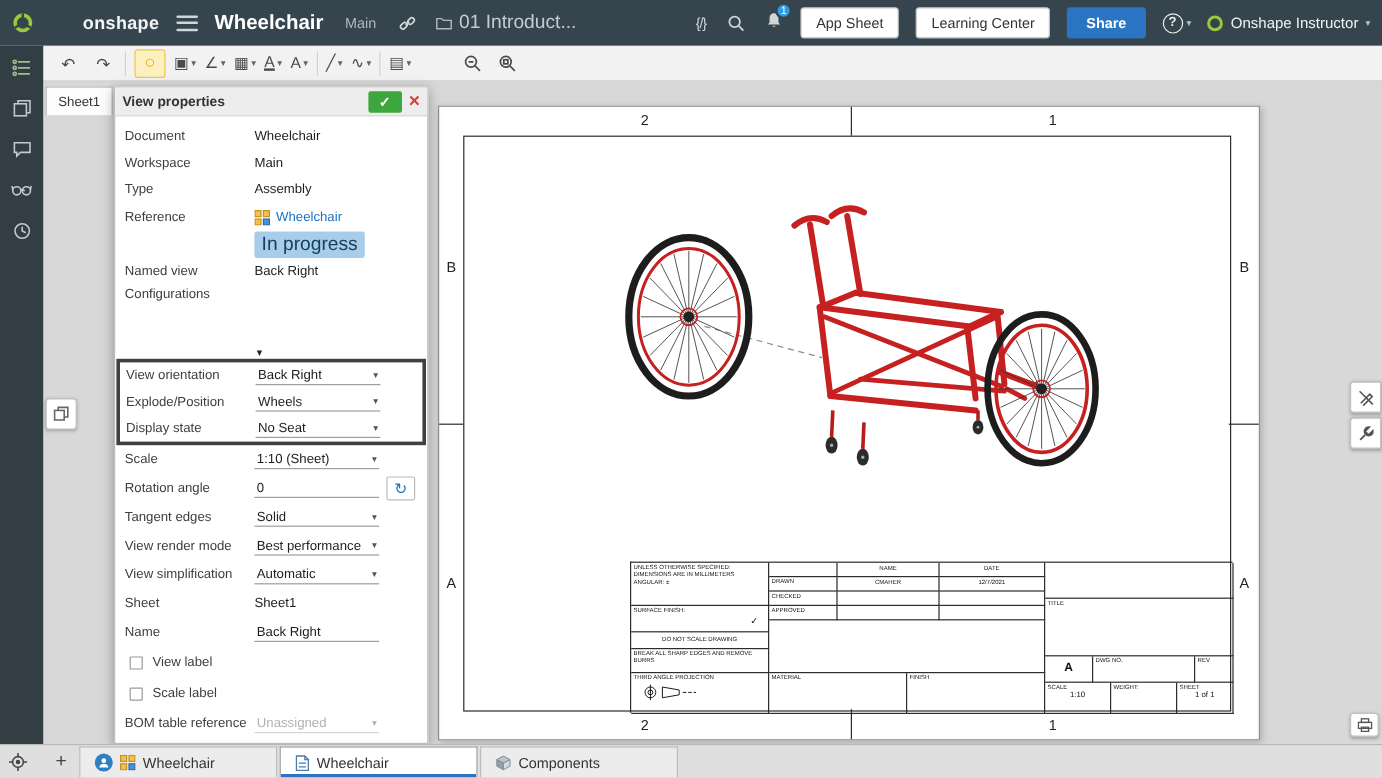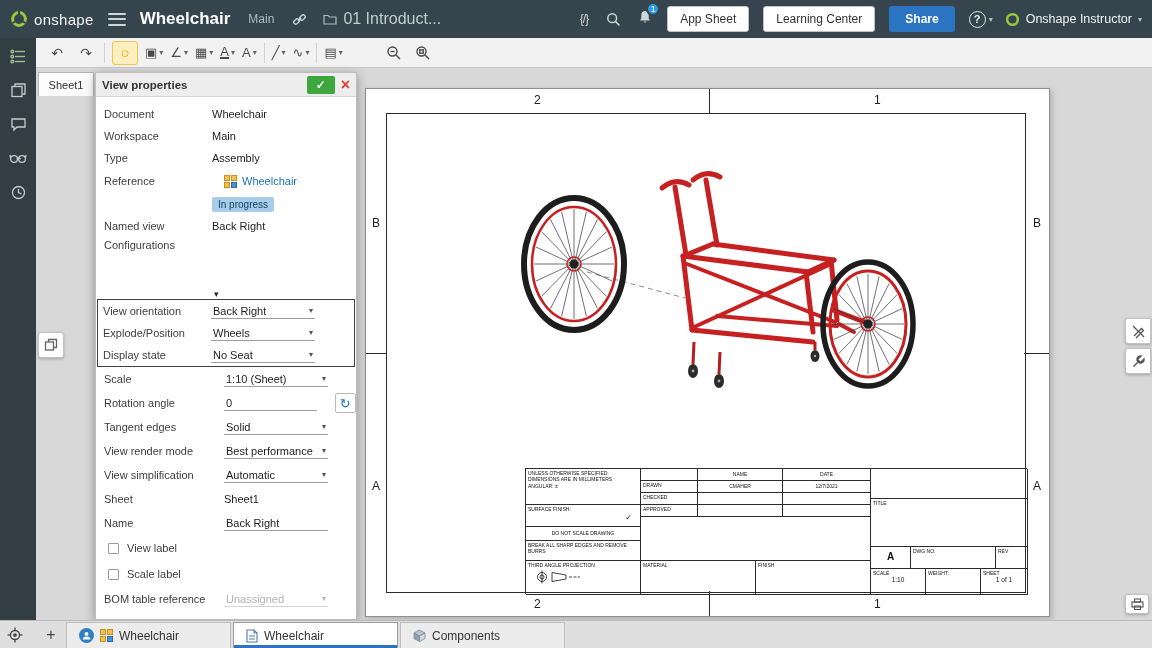--- a/index.html
+++ b/index.html
@@ -3,21 +3,21 @@
 <meta charset="utf-8">
 <style>
   * { margin:0; padding:0; box-sizing:border-box; }
   html,body { width:1152px; height:648px; overflow:hidden; }
   body { font-family:"Liberation Sans", sans-serif; background:#d6d6d6; color:#222; }
   #app { position:relative; width:1152px; height:648px; }
 
   
   .topbar { position:absolute; left:0; top:0; width:1152px; height:38px; background:#36444d; display:flex; align-items:center; color:#fff; padding:0 10px; z-index:30; }
   .brand { display:flex; align-items:center; gap:6px; cursor:pointer; }
-  .brand-text { font-size:15px; font-weight:normal; letter-spacing:.3px; color:#f2f5f6; }
+  .brand-text { font-size:15px; font-weight:bold; letter-spacing:.3px; color:#f2f5f6;margin-left:35px; }
   .burger { margin-left:14px; width:18px; height:13px; display:flex; flex-direction:column; justify-content:space-between; cursor:pointer; }
   .burger i { display:block; height:2px; background:#cfd6da; border-radius:1px; }
   .doc-title { margin-left:14px; font-size:17px; font-weight:bold; color:#fff; }
   .ws-name { margin-left:18px; font-size:12px; color:#aeb9c0; }
   .tb-ic { margin-left:18px; color:#cfd6da; display:flex; align-items:center; cursor:pointer; }
   .folder { margin-left:16px; display:flex; align-items:center; gap:6px; font-size:16px; color:#c4ccd1; cursor:pointer; }
   .tspacer { flex:1; }
   .fs-glyph { font-size:12px; color:#cfd6da; letter-spacing:-1px; cursor:pointer; }
   .bell { position:relative; margin-left:16px; cursor:pointer; }
   .badge { position:absolute; top:-7px; right:-7px; width:14px; height:14px; border-radius:50%; background:#2e9be6; color:#fff; font-size:9px; display:flex; align-items:center; justify-content:center; border:2px solid #36444d; }
@@ -64,41 +64,41 @@
   .float-btn { position:absolute; width:26px; height:26px; background:#fff; border:1px solid #c2c2c2; border-radius:3px; box-shadow:0 1px 3px rgba(0,0,0,.25); display:flex; align-items:center; justify-content:center; cursor:pointer; }
 
   
   .panel { position:absolute; left:95px; top:72px; width:262px; height:548px; background:#fff; border:1px solid #bdbdbd; box-shadow:0 3px 10px rgba(0,0,0,.35); font-size:11px; z-index:25; }
   .p-head { height:24px; background:#ededed; border-bottom:1px solid #d7d7d7; display:flex; align-items:center; padding:0 6px; gap:6px; }
   .p-title { flex:1; font-weight:bold; font-size:11.5px; color:#333; }
   .p-ok { width:28px; height:18px; background:#3da63d; border:none; border-radius:2px; color:#fff; font-size:12px; font-weight:bold; cursor:pointer; display:flex; align-items:center; justify-content:center; }
   .p-close { background:transparent; border:none; color:#e23b2e; font-size:16px; font-weight:bold; cursor:pointer; line-height:1; }
   .p-body { padding-top:6px; }
   .row { display:flex; align-items:center; padding-left:8px; }
-  .h22 { height:22px; } .h24 { height:24px;gap:12px; } .h26 { height:26px; }
+  .h22 { height:22px; } .h24 { height:24px; } .h26 { height:26px; }
   .lbl { width:108px; flex:none; color:#3e3e3e; }
   .val { color:#1d1d1d; }
   .link { color:#1a73c1; cursor:pointer; text-decoration:none; }
   .refwrap { display:flex; align-items:center; gap:5px; }
-  .pill { background:#a7cdea; color:#15405f; font-size:10px; padding:2px 6px; border-radius:2px; }
+  .pill { background:#a7cdea; color:#15405f; font-size:16px; padding:2px 6px; border-radius:2px; }
   .dd { width:104px; display:flex; justify-content:space-between; align-items:center; border-bottom:1px solid #9e9e9e; padding:1px 2px; cursor:pointer; }
   .dd-v { max-width:88px; overflow:hidden; text-overflow:ellipsis; white-space:nowrap; color:#1d1d1d; }
   .dd .crt { color:#555; }
   .dd.disabled .dd-v, .dd.disabled .crt { color:#b2b2b2; }
   .dd.disabled { border-bottom-color:#d5d5d5; }
   .cfg { align-items:flex-start; height:62px; }
   .cfg .lbl { padding-top:2px; }
   .cfg-box { display:flex; width:128px; height:56px; border:1px solid #e0e0e0; }
   .cfg-items { flex:1; overflow:hidden; }
   .cfg-item { font-size:10.5px; height:13px; line-height:13px; white-space:nowrap; overflow:hidden; color:#2a2a2a; cursor:default; }
   .cfg-scroll { width:12px; background:#f1f1f1; border-left:1px solid #ddd; display:flex; flex-direction:column; align-items:center; justify-content:space-between; cursor:pointer; }
   .sarr { font-size:6px; color:#777; line-height:8px; }
   .sthumb { width:8px; flex:1; margin:1px 0; background:#c4c4c4; border-radius:2px; }
   .cfg-caret { font-size:9px; color:#222; margin-left:2px; align-self:flex-end; }
-  .hl-box { border:1px solid #404040; margin:0 1px; }
+  .hl-box { border:3px solid #404040; margin:0 1px; }
   .hl-box .row { padding-left:5px; }
   .inp { width:104px; border-bottom:1px solid #9e9e9e; padding:1px 2px; color:#1d1d1d; cursor:text; }
   .reset { margin-left:6px; width:24px; height:20px; border:1px solid #bbb; border-radius:2px; background:#fff; color:#1a73c1; font-size:13px; cursor:pointer; display:flex; align-items:center; justify-content:center; }
   .cbrow { padding-left:12px; gap:8px; }
   .cb { width:11px; height:11px; border:1px solid #9a9a9a; background:#fff; border-radius:1px; cursor:pointer; }
   .cb-l { color:#3e3e3e; }
 
   
   .bottombar { position:absolute; left:0; bottom:0; width:1152px; height:28px; background:#dfdfdf; border-top:1px solid #b9b9b9; display:flex; align-items:flex-end; z-index:30; }
   .bb-target { width:30px; height:27px; background:transparent; border:none; display:flex; align-items:center; justify-content:center; cursor:pointer; }

